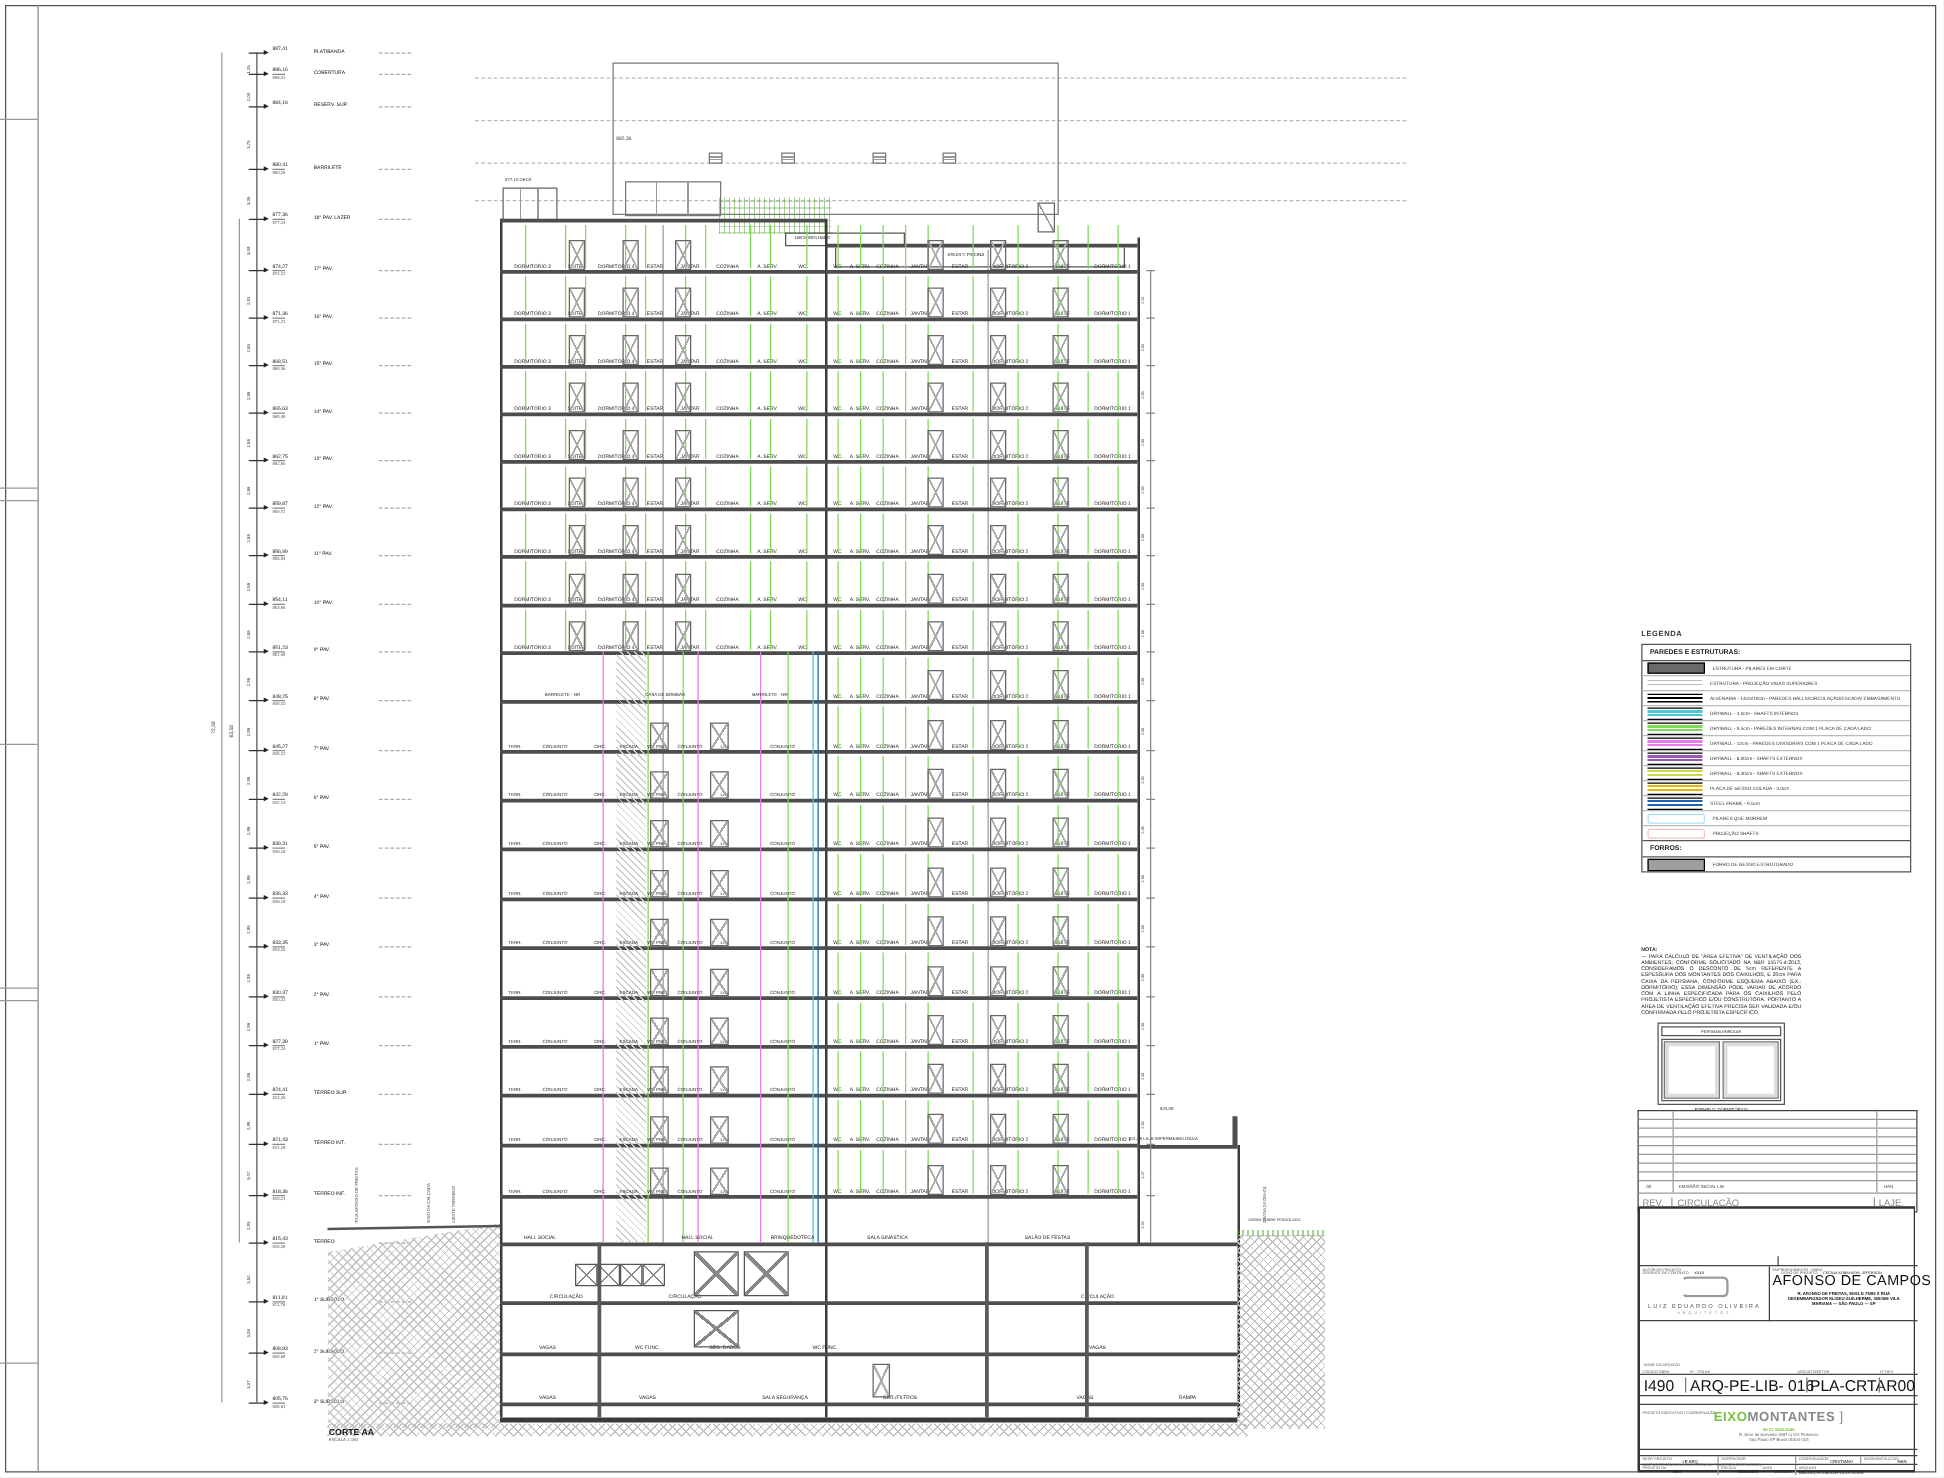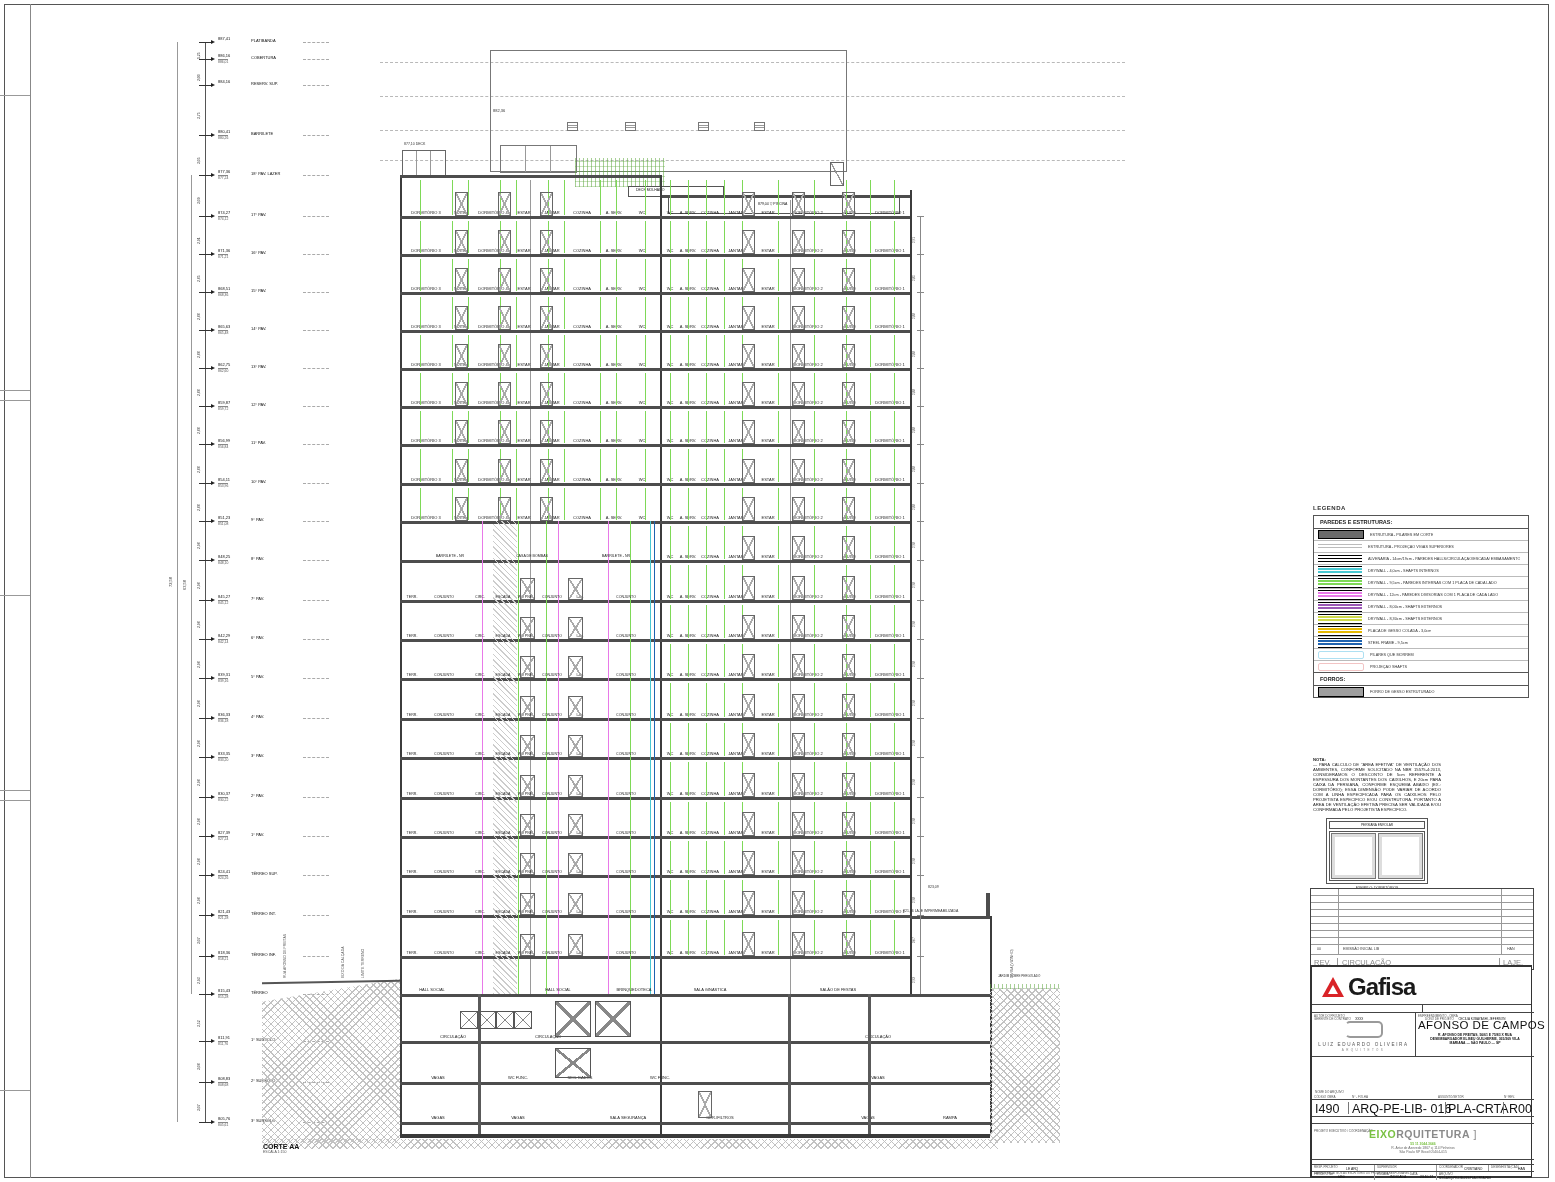--- a/index.html
+++ b/index.html
@@ -1273,26 +1273,20 @@
     </div>
     <div class="revhdr">
       <span style="width:27px;padding-left:3px;border-right:1px solid #999;box-sizing:border-box;">REV.</span>
       <span style="flex:1;padding-left:4px;border-right:1px solid #999;box-sizing:border-box;">CIRCULAÇÃO</span>
       <span style="width:30px;padding-left:3px;">LAJE.</span>
     </div>
   </div>
 
   <div id="tb">
 
-    <div class="cell" style="left:0;top:0;width:100%;height:38px;border-bottom-width:1px;">
-      <div style="display:flex;align-items:center;gap:4px;padding:6px 0 0 10px;">
-        <div class="gafisa-tri"></div>
-        <div style="font-size:24px;font-weight:800;letter-spacing:-1px;color:#1a1a1a;">Gafisa</div>
-      </div>
-    </div>
 
     <div class="cell" style="left:0;top:38px;width:111px;height:8px;border-bottom-width:1px;border-right-width:1px;padding:1px 2px;">
       <span class="lab">GERENTE DE CONTRATO</span>
       <span class="val" style="font-size:3px;">XXXX</span>
     </div>
     <div class="cell" style="left:111px;top:38px;width:111px;height:8px;border-bottom-width:1px;padding:1px 2px;">
       <span class="lab">DONO DE PROJETO</span>
       <span class="val" style="font-size:3px;">CECILIA KOBAYASHI, JEFERSON</span>
     </div>
 
@@ -1331,21 +1325,21 @@
       <i style="position:absolute;left:191px;top:2px;bottom:2px;width:1px;background:#777;"></i>
       <span class="val" style="position:absolute;left:197px;top:2px;">R00</span>
     </div>
 
     <div class="cell" style="left:0;top:150px;width:222px;height:7px;border-bottom-width:1px;padding:1px 2px;">
       <span class="lab">PROJETO EXECUTIVO / COORDENAÇÃO</span>
     </div>
 
     <div class="cell" style="left:0;top:157px;width:222px;height:36px;border-bottom-width:1px;text-align:center;">
       <div style="margin-top:4px;font-weight:bold;font-size:10.5px;letter-spacing:.5px;">
-        <span style="color:#7ac143;">EIXO</span><span style="color:#8a8a8a;">RQUITETURA</span><span style="color:#8a8a8a;font-weight:normal;"> ]</span>
+        <span style="color:#7ac143;">EIXO</span><span style="color:#8a8a8a;">MONTANTES</span><span style="color:#8a8a8a;font-weight:normal;"> ]</span>
       </div>
       <div style="font-size:3.4px;color:#7ac143;font-weight:bold;margin-top:2px;">55 11 3044.3646</div>
       <div style="font-size:3.4px;color:#666;">R. Artur de Azevedo 1867 cj 114 Pinheiros</div>
       <div style="font-size:3.4px;color:#666;">São Paulo SP Brasil 05404-015</div>
     </div>
 
     <div class="cell" style="left:0;top:193px;width:222px;height:5px;border-bottom-width:1px;padding:0 2px;">
       <span class="lab" style="font-size:2.8px;">CAMPOS RELATIVOS AO ESCRITÓRIO DO PROJETISTA RESPONSÁVEL</span>
     </div>
 

